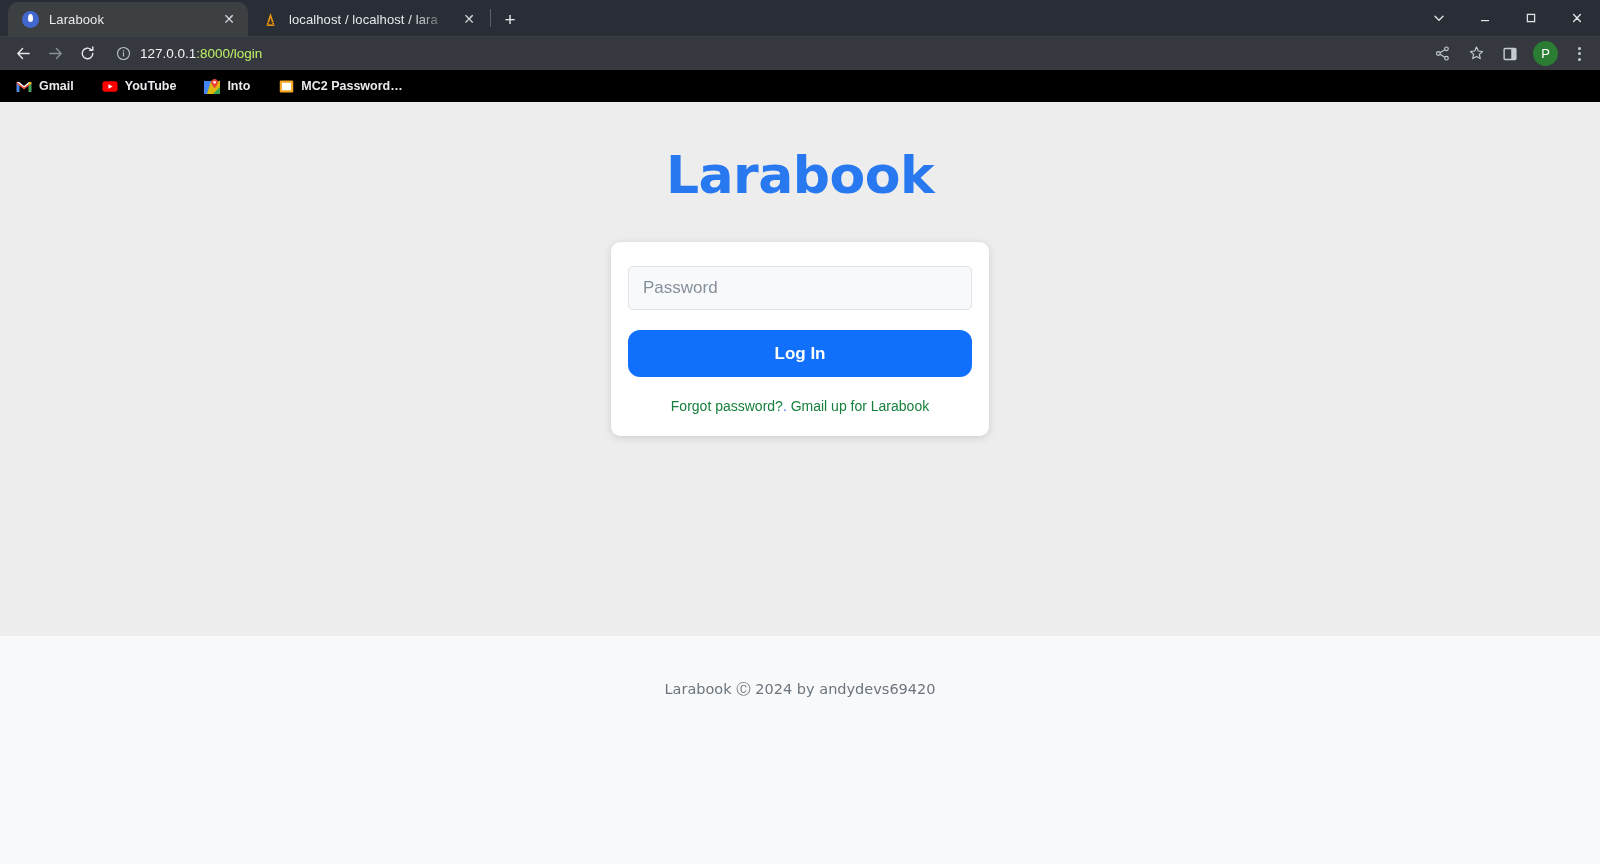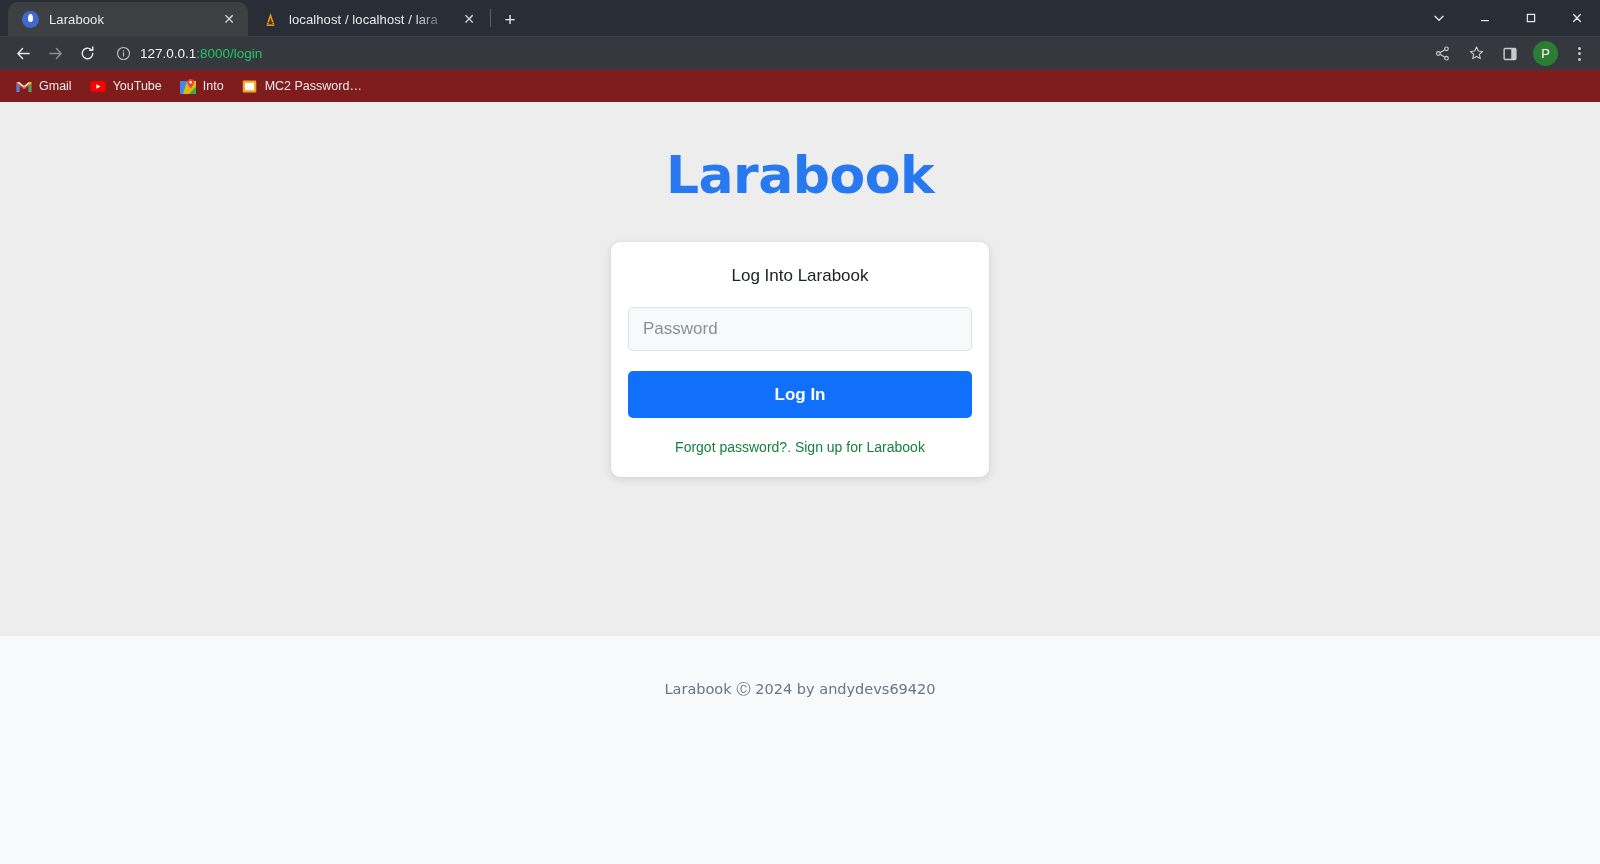--- a/index.html
+++ b/index.html
@@ -152,21 +152,21 @@
     width: 15px; height: 15px;
     flex: 0 0 15px;
     color: #bcc1c6;
   }
   .url-text {
     font-size: 13.5px;
     color: #f1f3f4;
     white-space: nowrap;
     overflow: hidden;
   }
-  .url-text .url-dim { color: #22c55e; }
+  .url-text .url-dim { color: #bef264; }
   .toolbar-right {
     display: flex;
     align-items: center;
     gap: 4px;
     margin-left: auto;
   }
   .tb-icon {
     width: 30px; height: 28px;
     display: flex; align-items: center; justify-content: center;
     color: #c6cbd1;
@@ -189,25 +189,26 @@
     gap: 2.5px;
   }
   .kebab i {
     width: 3px; height: 3px; border-radius: 50%;
     background: #c6cbd1; display: block;
   }
 
   
   .bookmarks {
     height: 32px;
-    background: #7f1d1d;
+    background: #000000;
     display: flex;
     align-items: center;
     padding: 0 8px;
-    gap: 2px;
+    gap: 12px;
+    font-weight: bold;
   }
   .bm {
     display: flex;
     align-items: center;
     gap: 7px;
     height: 26px;
     padding: 0 8px;
     border-radius: 4px;
   }
   .bm-ico { width: 16px; height: 16px; flex: 0 0 16px; display:flex; align-items:center; justify-content:center;}
@@ -275,21 +276,21 @@
   .field::placeholder { color: #86909a; }
   .field.focused {
     border: 1px solid #86b7fe;
     box-shadow: 0 0 0 3px rgba(13,110,253,0.25);
   }
   .btn-login {
     width: 100%;
     height: 47px;
     background: #1070fb;
     border: none;
-    border-radius: 5px;
+    border-radius: 12px;
     color: #ffffff;
     font-size: 17px;
     font-weight: bold;
     cursor: pointer;
     font-family: "Liberation Sans", sans-serif;
     margin-top: 2px;
   }
   .card-links {
     text-align: center;
     margin-top: 21px;
@@ -475,29 +476,28 @@
   </div>
 </div>
 
 <div class="viewport">
 
   <div class="page-main">
 
     <div class="brand">Larabook</div>
 
     <div class="login-card">
-      <div class="card-title">Log Into Larabook</div>
 
 
       <input class="field" type="password" placeholder="Password" style="">
 
       <button class="btn-login">Log In</button>
 
       <div class="card-links">
-        <a href="#">Forgot password?</a><span class="dot">.</span> <a href="#">Sign up for Larabook</a>
+        <a href="#">Forgot password?</a><span class="dot">.</span> <a href="#">Gmail up for Larabook</a>
       </div>
     </div>
   </div>
 
   <div class="page-footer">
     <span class="footer-text">Larabook Ⓒ 2024 by andydevs69420</span>
   </div>
 </div>
 
 </body></html>

